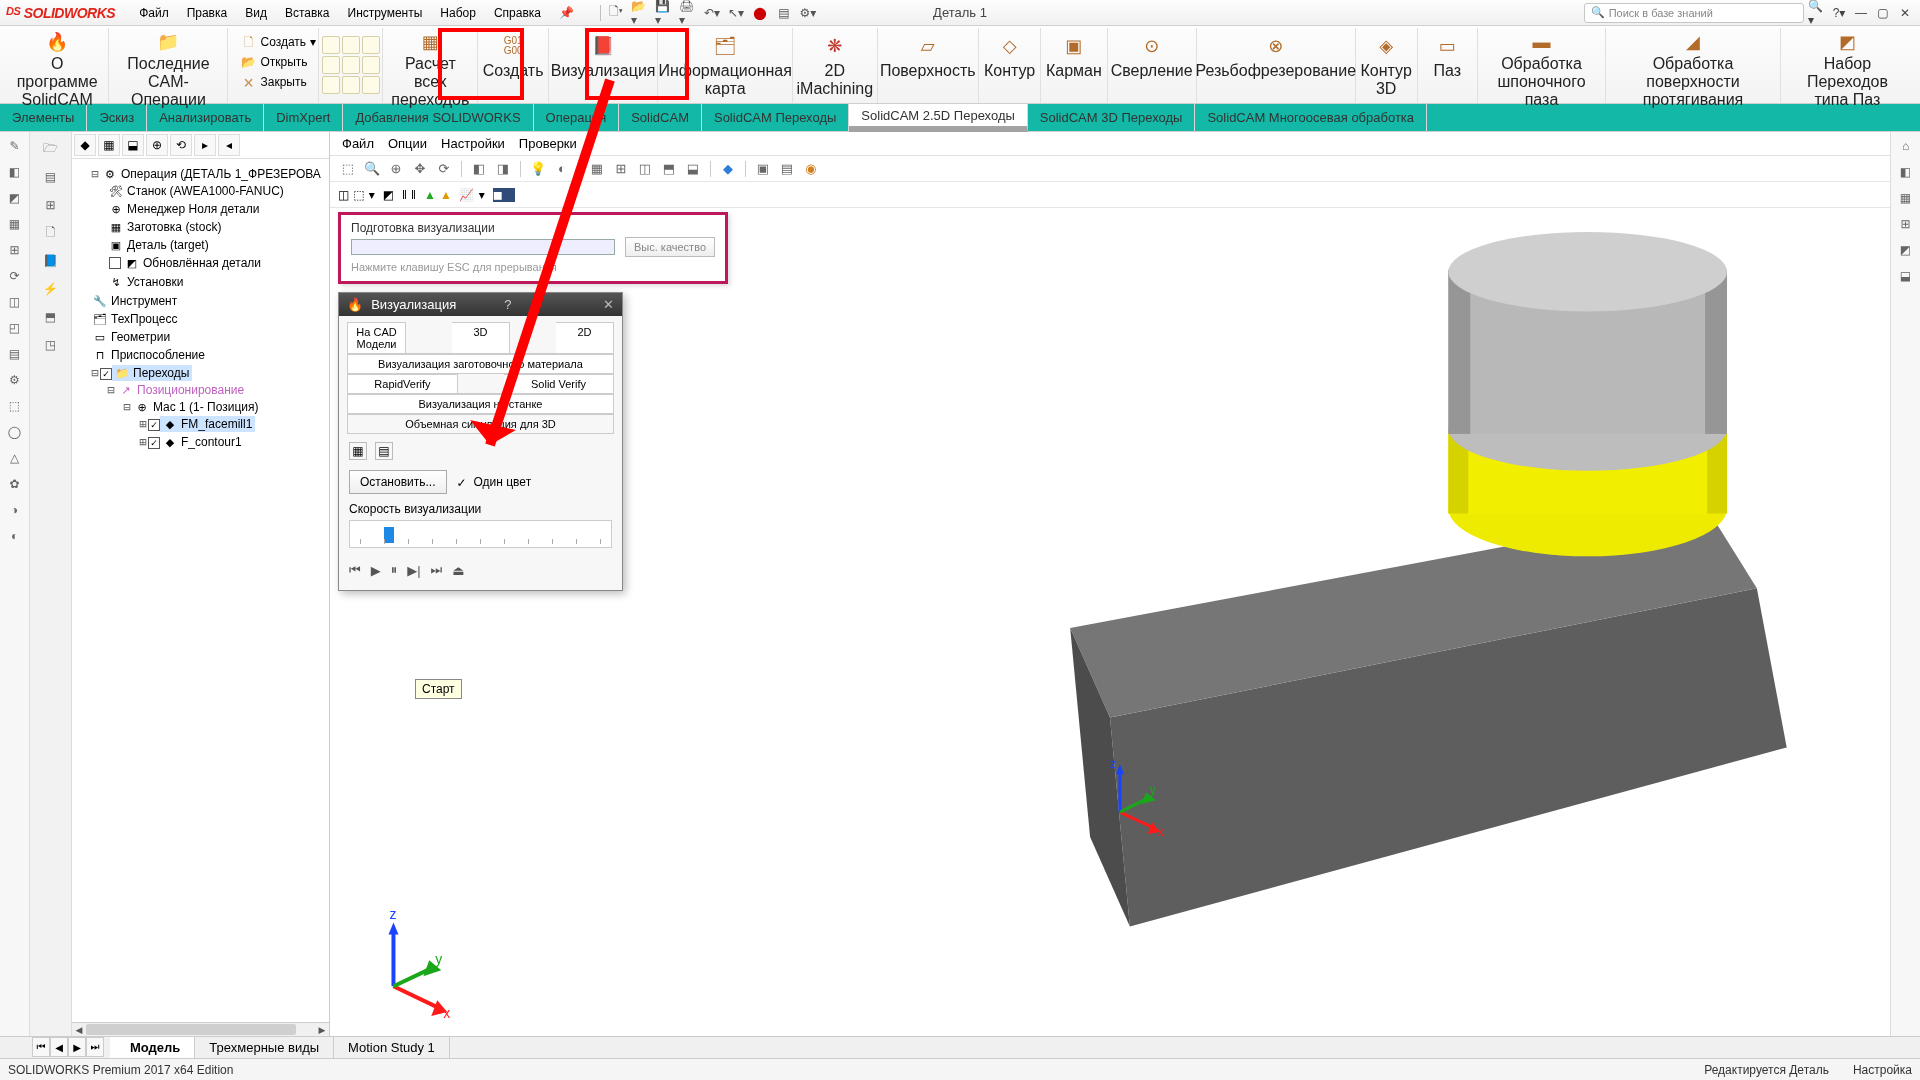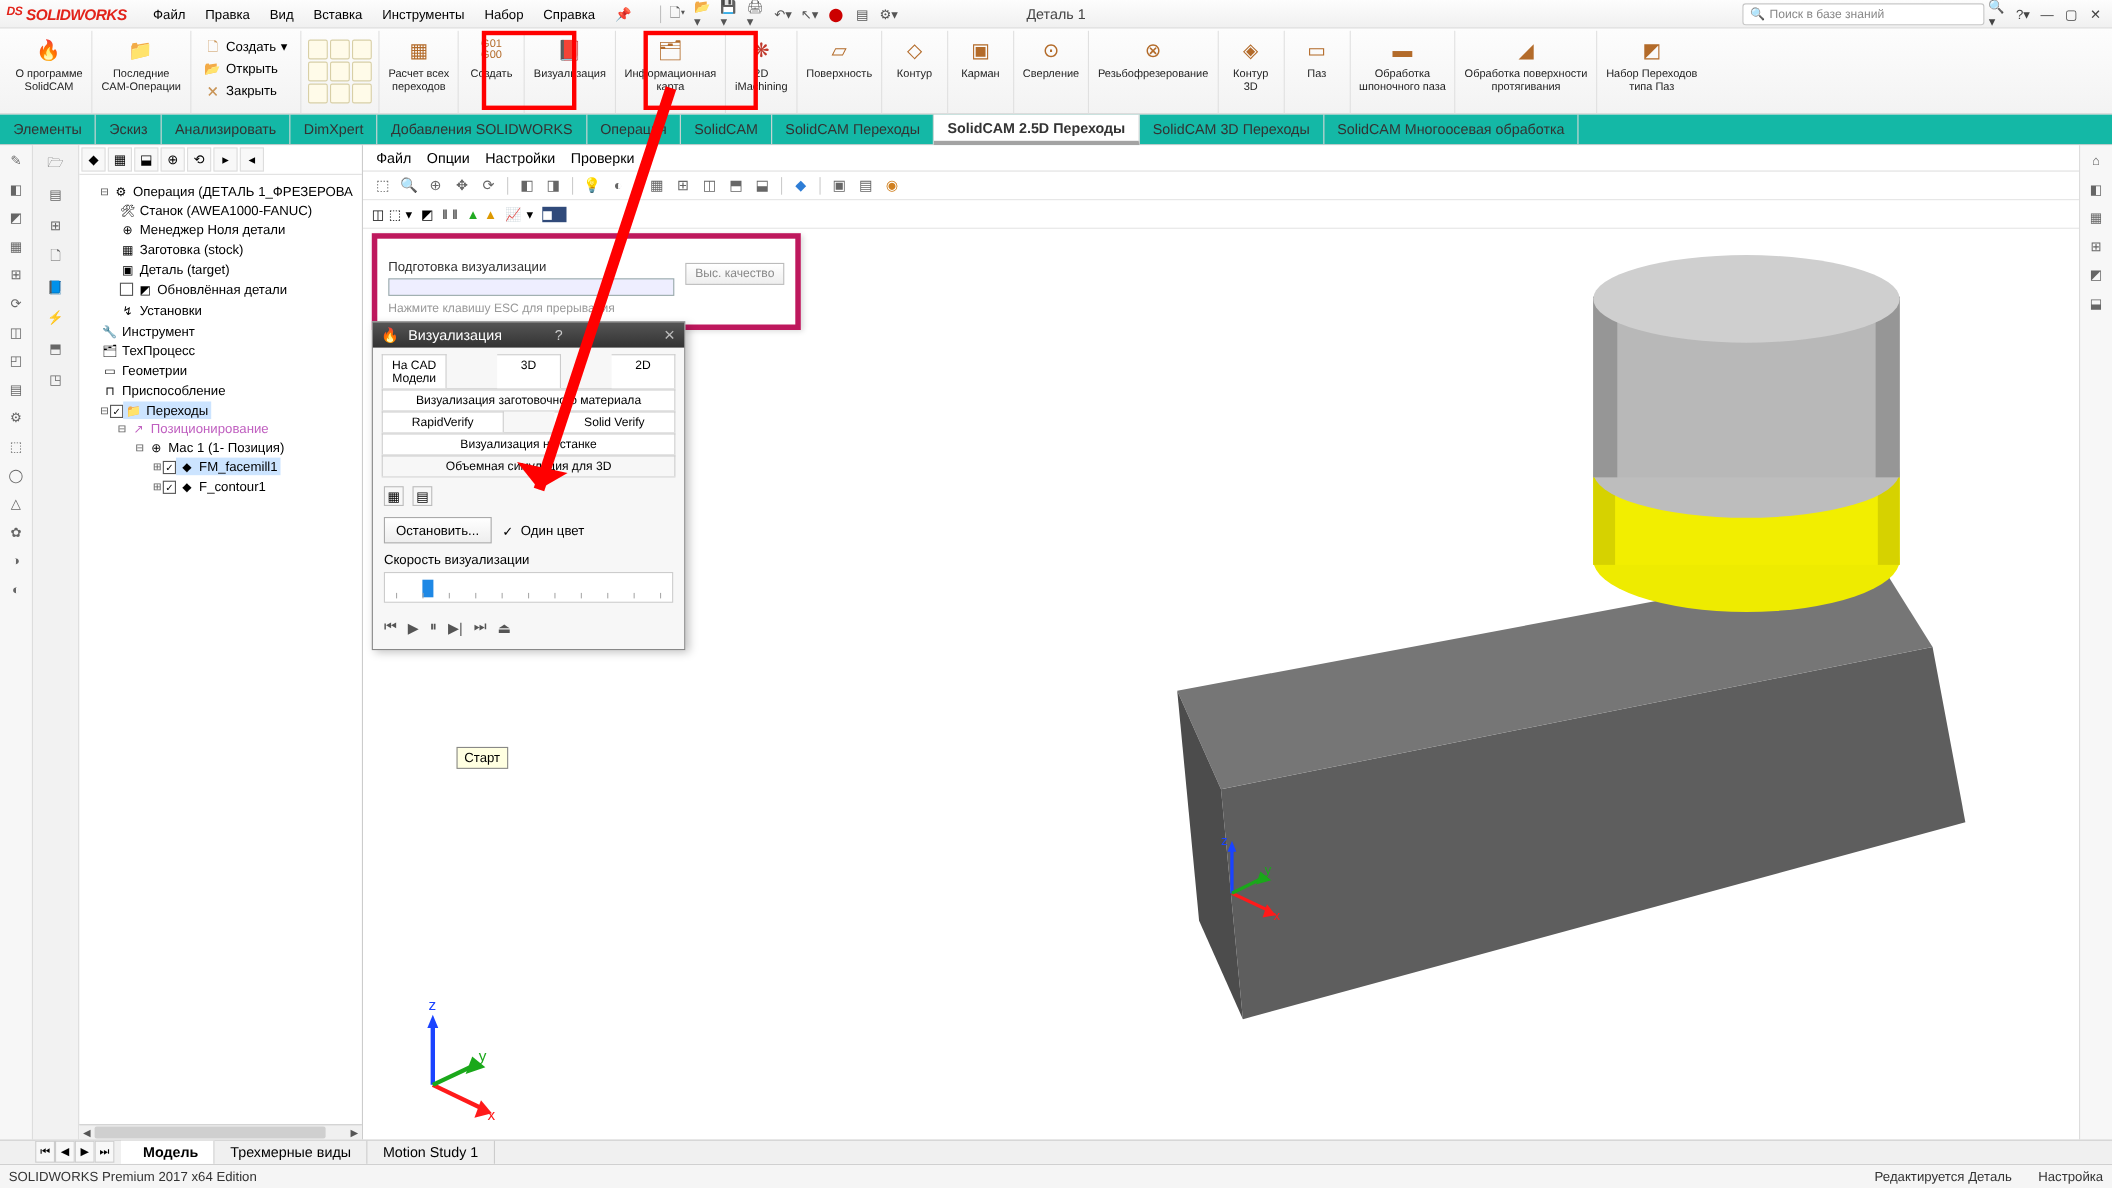--- a/index.html
+++ b/index.html
@@ -16,33 +16,33 @@
 .qat-sep { width: 1px; height: 16px; background: #c0c0c0; }
 .title-center { position: absolute; left: 50%; transform: translateX(-50%); color: #444; font-size: 13px; }
 .title-right { position: absolute; right: 6px; display: flex; align-items: center; gap: 4px; }
 .searchbox { border: 1px solid #c7c7c7; border-radius: 3px; height: 20px; width: 220px; padding: 0 6px; display: flex; align-items: center; color: #888; font-size: 11px; background: #fff; }
 .wbtn { width: 18px; height: 18px; display: inline-flex; align-items: center; justify-content: center; cursor: pointer; color: #444; }
 
 
 .ribbon { height: 78px; background: linear-gradient(#fdfdfd,#f3f3f3); border-bottom: 1px solid #cfcfcf; display: flex; align-items: stretch; padding: 2px 6px 0; gap: 0; position: relative; }
 .rgroup { display: flex; flex-direction: column; align-items: center; justify-content: flex-start; padding: 4px 8px; border-right: 1px solid #e0e0e0; min-width: 60px; text-align: center; line-height: 1.15; }
 .rgroup .ricon { width: 28px; height: 28px; margin-bottom: 2px; display: inline-flex; align-items: center; justify-content: center; font-size: 18px; color: #b36b2a; }
-.rgroup .rlabel { font-size: 10px; color: #222; white-space: pre-line; }
+.rgroup .rlabel { font-size: 16px; color: #222; white-space: pre-line; }
 .rlist { display: flex; flex-direction: column; gap: 2px; padding-top: 2px; }
 .rlist-item { display: flex; align-items: center; gap: 4px; font-size: 12px; cursor: pointer; padding: 1px 4px; }
 .rlist-item .ricon-sm { width: 16px; height: 16px; display: inline-flex; align-items: center; justify-content: center; color: #c99557; }
 .icon-grid { display: grid; grid-template-columns: repeat(3,18px); grid-template-rows: repeat(3,18px); gap: 2px; padding-top: 4px; }
 .icon-grid span { width: 18px; height: 18px; background: #fffbe9; border: 1px solid #d8cfa6; border-radius: 2px; }
 
 .highlight-box { border: 4px solid #ff0000; position: absolute; pointer-events: none; z-index: 20; }
 
 
 .tabrow { height: 28px; background: #14b8a6; border-bottom: 1px solid #cfcfcf; display: flex; align-items: stretch; }
 .tab { padding: 0 12px; display: flex; align-items: center; border-right: 1px solid #d8d8d8; cursor: pointer; font-size: 13px; color: #333; }
-.tab.active { background: #fff; font-weight: bold; border-bottom: 4px solid #a3a3a3; margin-bottom: -1px; }
+.tab.active { background: #fff; font-weight: normal; border-bottom: 6px solid #a3a3a3; margin-bottom: -1px; }
 
 
 .main { display: flex; height: calc(100% - 26px - 78px - 28px - 22px - 22px); }
 .left-toolstrip { width: 30px; background: #f7f7f7; border-right: 1px solid #ddd; display: flex; flex-direction: column; align-items: center; padding-top: 4px; gap: 6px; }
 .left-toolstrip .t { width: 20px; height: 20px; display: flex; align-items: center; justify-content: center; color: #666; cursor: pointer; }
 .left-panel { width: 300px; background: #fff; border-right: 1px solid #ccc; display: flex; }
 .left-panel-tools { width: 42px; background: #f2f2f2; border-right: 1px solid #ddd; display: flex; flex-direction: column; align-items: center; padding-top: 6px; gap: 6px; }
 .left-panel-tools .t { width: 22px; height: 22px; display: flex; align-items: center; justify-content: center; color: #666; cursor: pointer; border: 1px solid transparent; }
 .tree-wrap { flex: 1; overflow: auto; padding: 4px 2px; font-size: 12px; }
 .tree-toolbar { display: flex; gap: 2px; padding: 2px; border-bottom: 1px solid #e0e0e0; margin-bottom: 2px; }
@@ -56,21 +56,21 @@
 .tree .chk { width: 12px; height: 12px; border: 1px solid #555; display: inline-block; font-size: 9px; line-height: 10px; text-align: center; }
 
 .viewport { flex: 1; position: relative; background: #fff; overflow: hidden; }
 .vp-menubar { height: 24px; display: flex; align-items: center; gap: 14px; padding: 0 12px; font-size: 13px; border-bottom: 1px solid #e0e0e0; }
 .vp-menubar span { cursor: pointer; }
 .vp-toolbar { height: 26px; display: flex; align-items: center; gap: 4px; padding: 0 8px; border-bottom: 1px solid #e5e5e5; }
 .vp-toolbar .vt { width: 20px; height: 20px; display: inline-flex; align-items: center; justify-content: center; color: #666; cursor: pointer; font-size: 13px; }
 .vp-toolbar .vsep { width: 1px; height: 16px; background: #ccc; margin: 0 3px; }
 .vp-toolbar2 { height: 26px; display: flex; align-items: center; gap: 4px; padding: 0 8px; border-bottom: 1px solid #e5e5e5; }
 
-.prep-panel { position: absolute; top: 80px; left: 8px; width: 390px; background: #fff; border: 5px solid #be185d; box-shadow: 2px 2px 5px rgba(0,0,0,.15); padding: 18px 10px 8px; z-index: 3; }
+.prep-panel { position: absolute; top: 80px; left: 8px; width: 390px; background: #fff; border: 3px solid #be185d; box-shadow: 2px 2px 5px rgba(0,0,0,.15); padding: 6px 10px 8px; z-index: 3; }
 .prep-panel .hdr { font-size: 12px; color: #333; margin-bottom: 4px; }
 .prep-panel .bar { height: 16px; border: 1px solid #9aa; background: #eef; margin-right: 100px; }
 .prep-panel .btn { position: absolute; right: 10px; top: 22px; border: 1px solid #bbb; background: linear-gradient(#fff,#eee); padding: 3px 8px; font-size: 11px; color: #888; }
 .prep-panel .hint { font-size: 11px; color: #999; margin-top: 6px; }
 
 .sim-panel { position: absolute; top: 160px; left: 8px; width: 285px; border: 1px solid #888; box-shadow: 3px 3px 8px rgba(0,0,0,.25); z-index: 4; background: #f7f7f7; }
 .sim-title { background: linear-gradient(#555,#333); color: #fff; padding: 4px 8px; display: flex; align-items: center; gap: 8px; font-size: 13px; }
 .sim-title .close { margin-left: auto; cursor: pointer; color: #bbb; }
 .sim-tabs { padding: 6px 8px 0; font-size: 12px; }
 .sim-tabs .trow { display: flex; border-bottom: 1px solid #ccc; gap: 46px; }

